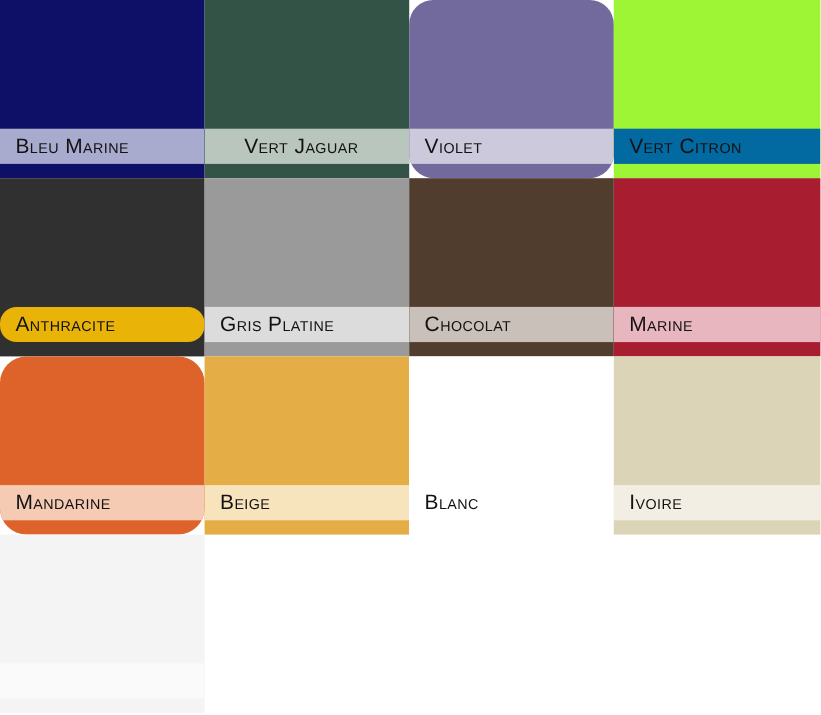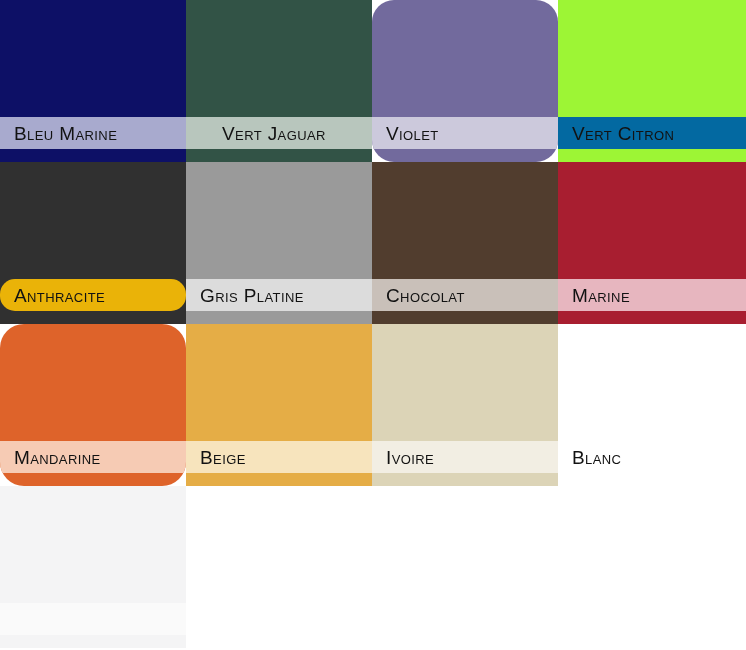--- a/index.html
+++ b/index.html
@@ -97,28 +97,28 @@
     <div class="swatch" style="background: rgb(222, 99, 42); border-radius: 24px;">
       <div class="swatch-label-band" style="background: rgb(246, 203, 180);">
         <span class="swatch-label" style="color: rgb(18, 18, 18);">Mandarine</span>
       </div>
     </div>
     <div class="swatch" style="background: rgb(229, 173, 70);">
       <div class="swatch-label-band" style="background: rgb(247, 228, 189);">
         <span class="swatch-label" style="color: rgb(18, 18, 18);">Beige</span>
       </div>
     </div>
+    <div class="swatch" style="background: rgb(255, 255, 255);">
+      <div class="swatch-label-band" style="background: rgb(255, 255, 255);">
+        <span class="swatch-label" style="color: rgb(18, 18, 18);">Blanc</span>
+      </div>
+    </div>
     <div class="swatch" style="background: rgb(220, 212, 183);">
       <div class="swatch-label-band" style="background: rgb(242, 238, 227);">
         <span class="swatch-label" style="color: rgb(18, 18, 18);">Ivoire</span>
-      </div>
-    </div>
-    <div class="swatch" style="background: rgb(255, 255, 255);">
-      <div class="swatch-label-band" style="background: rgb(255, 255, 255);">
-        <span class="swatch-label" style="color: rgb(18, 18, 18);">Blanc</span>
       </div>
     </div>
     <div class="swatch" style="background: rgb(244, 244, 245);">
       <div class="swatch-label-band" style="background: rgb(250, 250, 250);">
         <span class="swatch-label" style="color: rgb(18, 18, 18);"></span>
       </div>
     </div>
   </div>
 
 </body></html>

